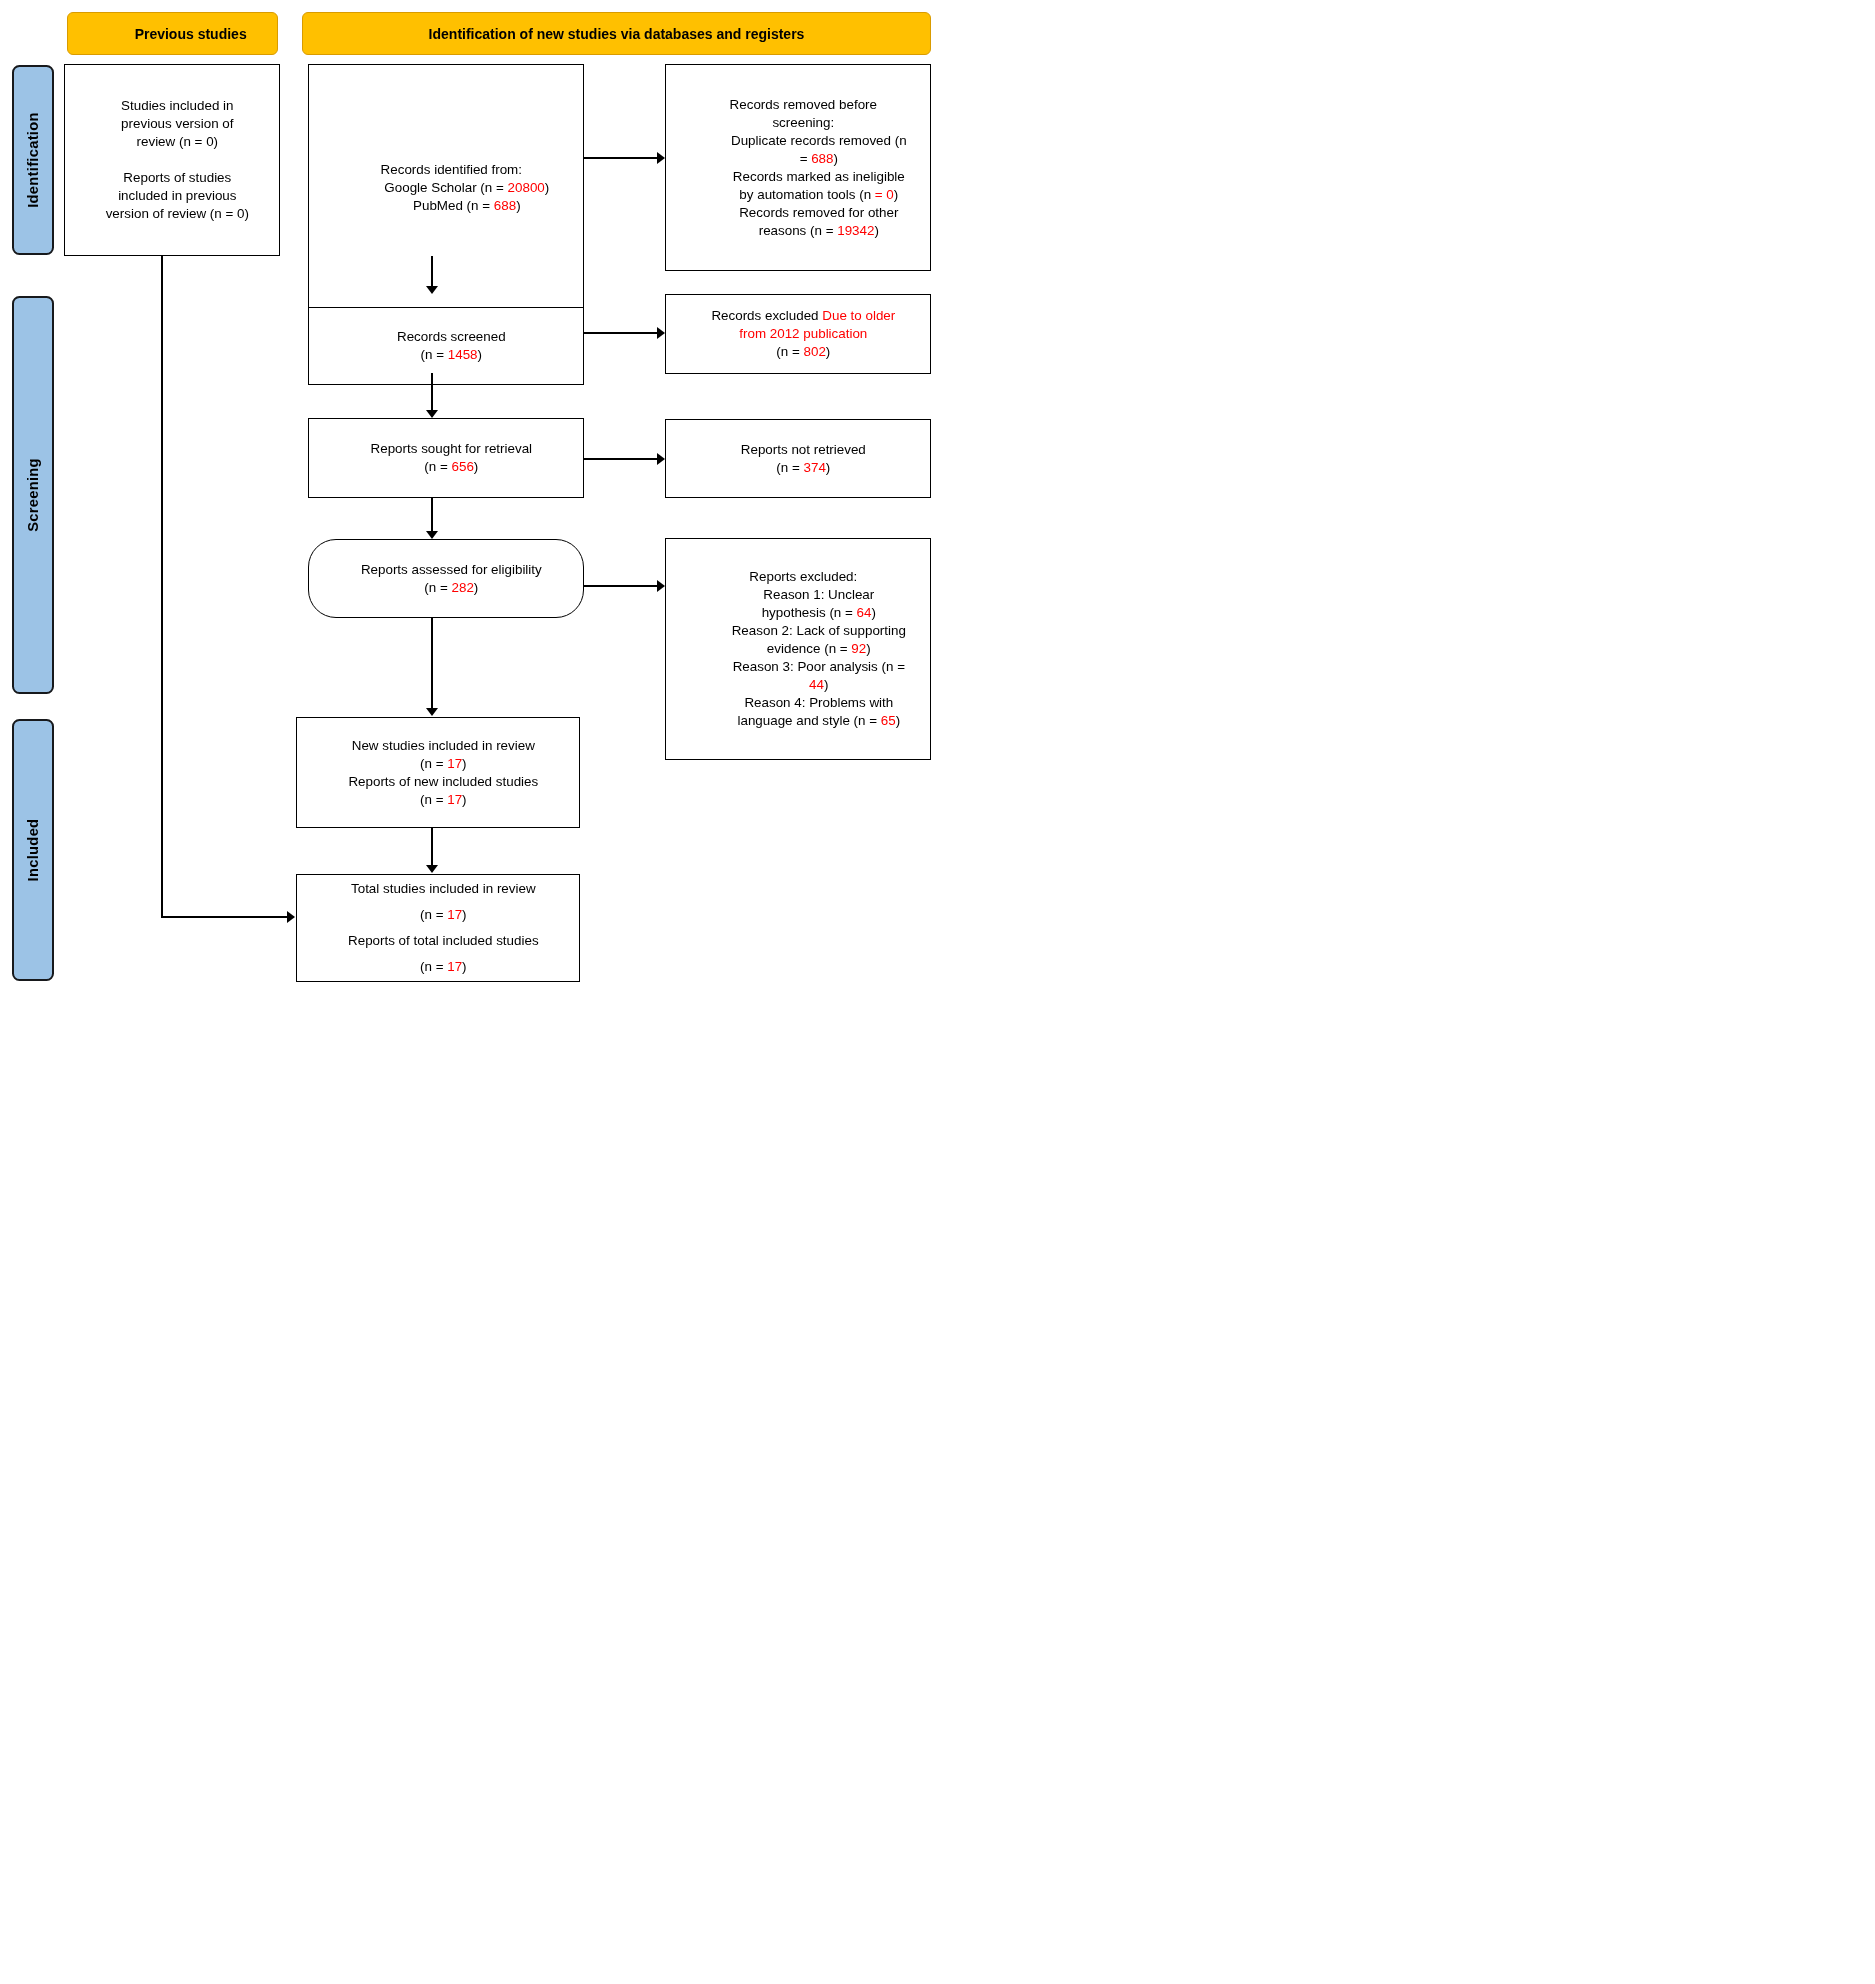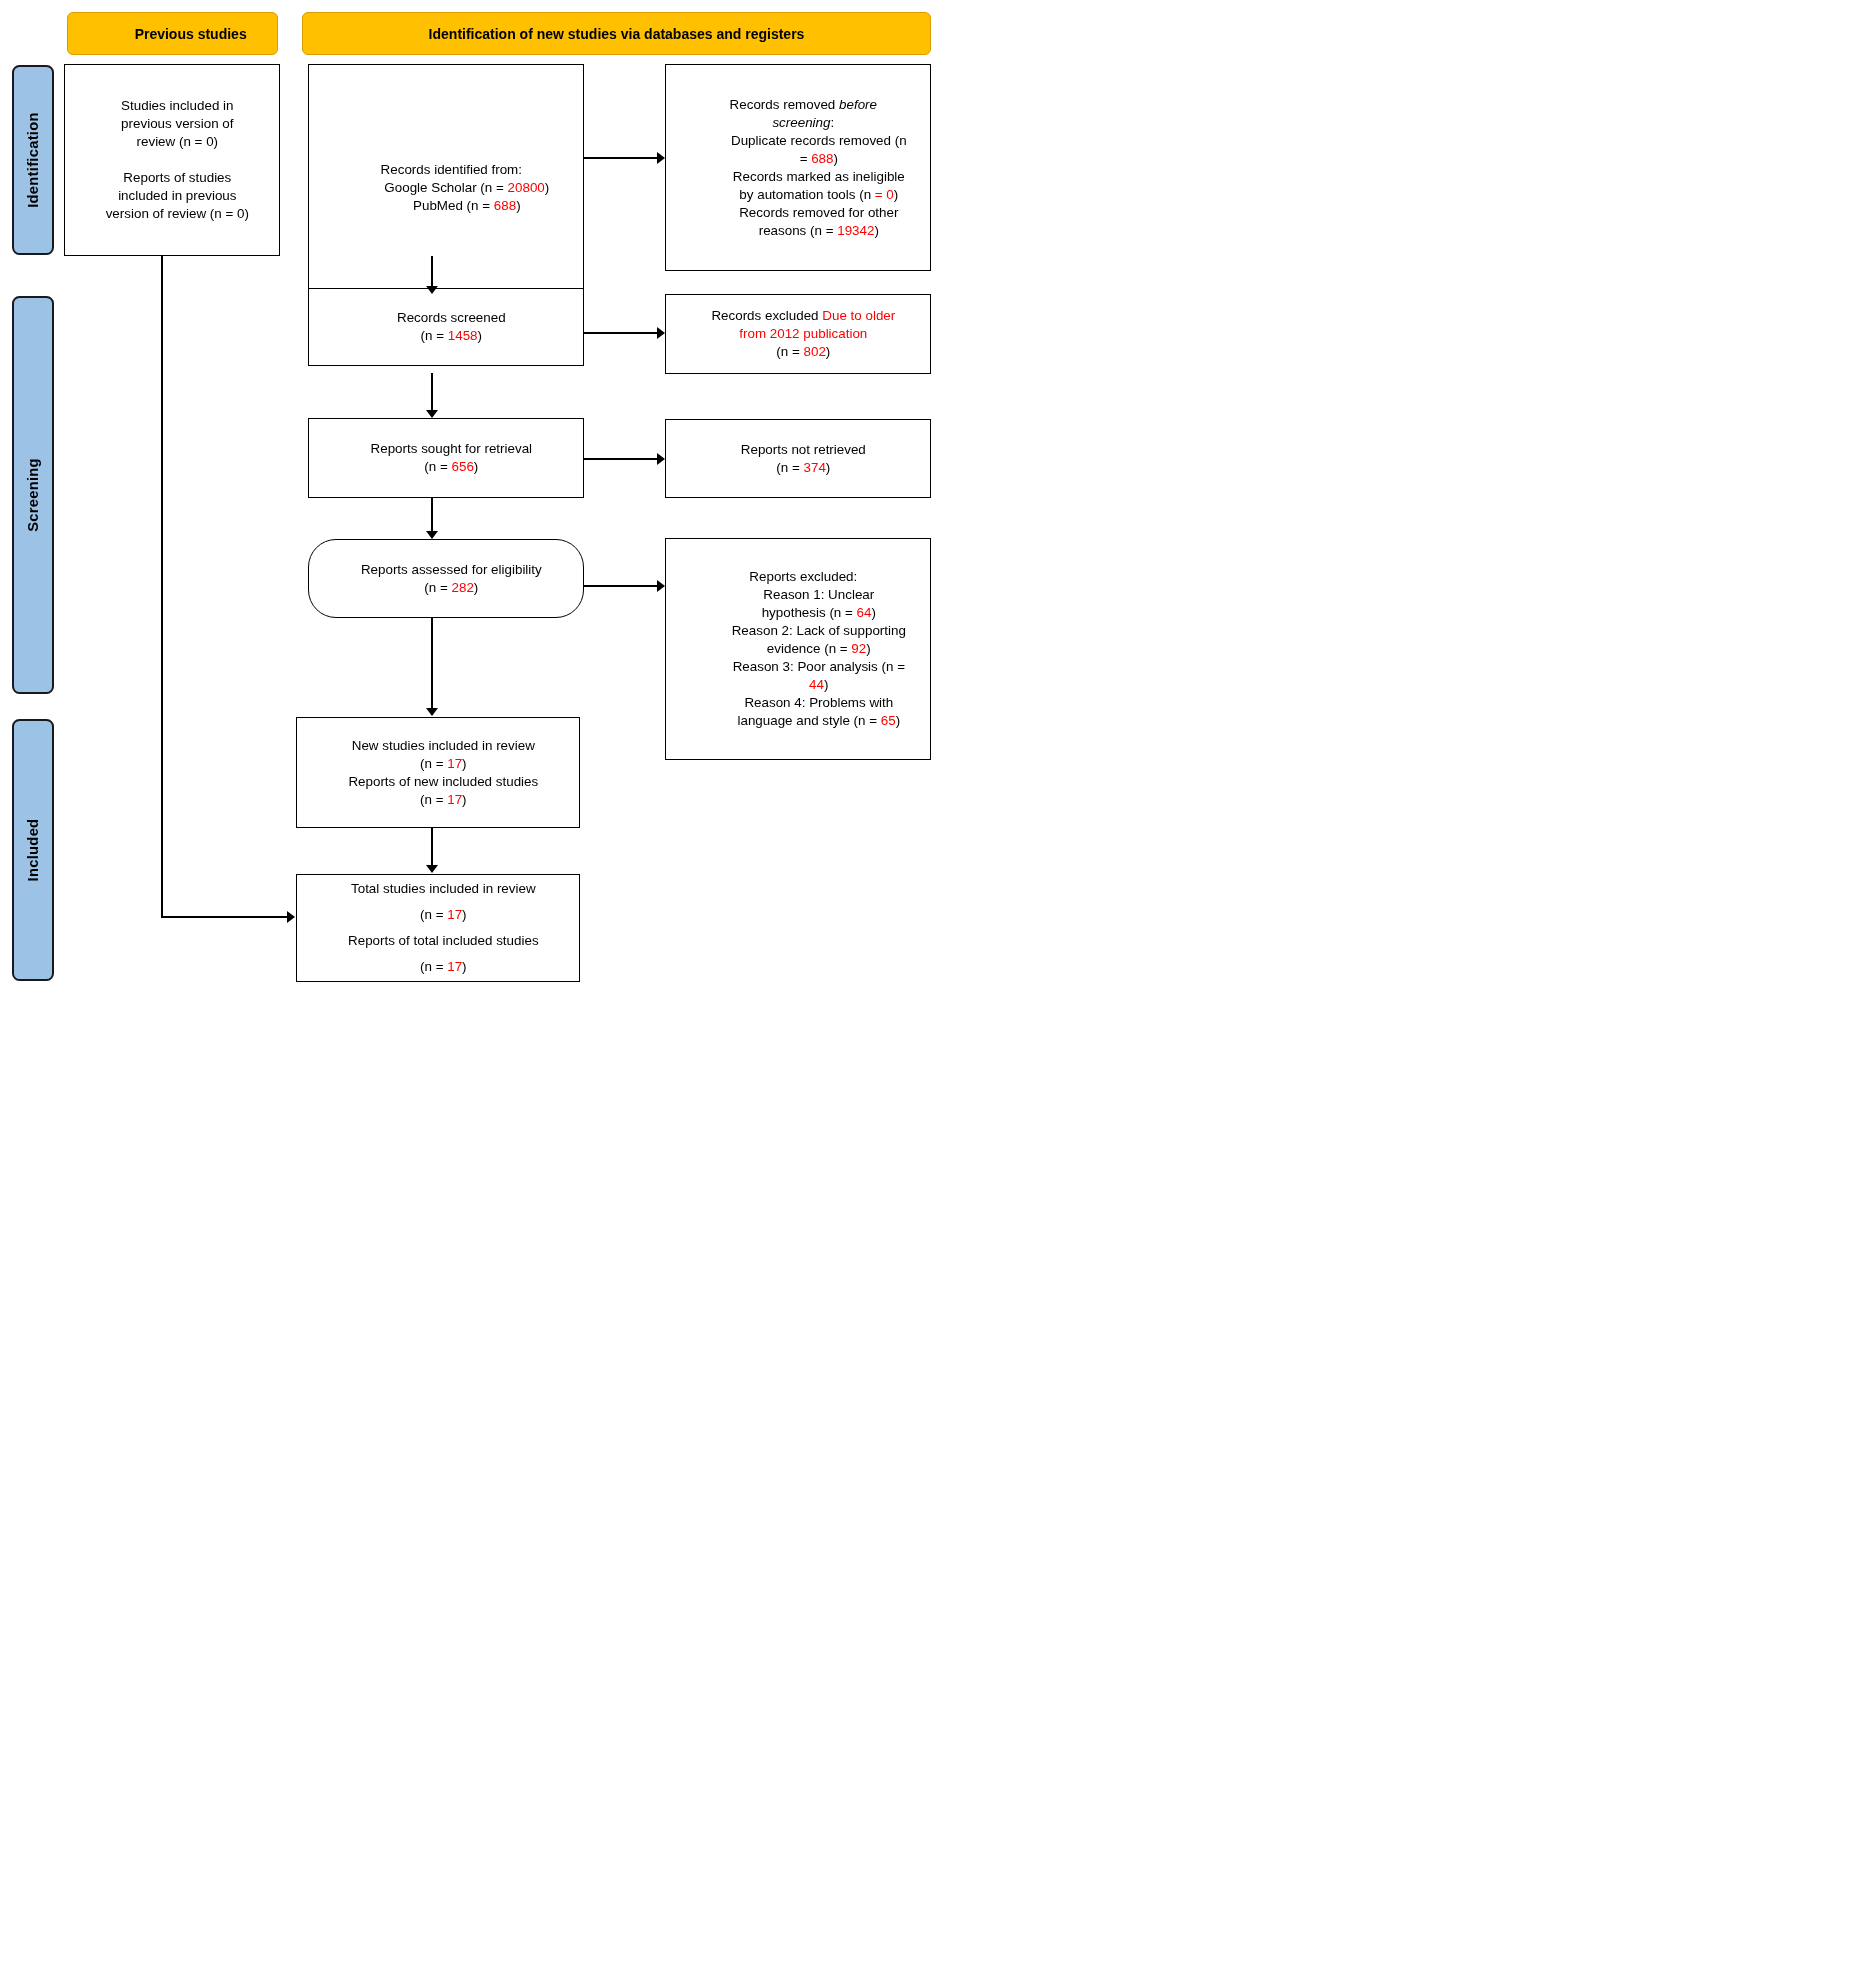--- a/index.html
+++ b/index.html
@@ -27,21 +27,21 @@
   
   .box {
     position:absolute; box-sizing:border-box;
     background:#fff; border:1.7px solid #000;
     display:flex; flex-direction:column; justify-content:center;
     font-size:13.4px; line-height:18px; padding:4px 9.4px 4px 20px;align-items:center;
   }
   .tline { min-height:18px; }
   .tline.ind { margin-left:31px; }
   .red { color:#FF0000; }
-  .it { font-style:italic; }
+  .it { }
   
   .vline, .hline, .tri-d, .tri-r { position:absolute; }
   .vline { width:2px; background:#000; }
   .hline { height:2px; background:#000; }
   .tri-d { width:0; height:0; border-left:6px solid transparent; border-right:6px solid transparent; border-top:8.7px solid #000; }
   .tri-r { width:0; height:0; border-top:6px solid transparent; border-bottom:6px solid transparent; border-left:8.7px solid #000; }
 </style>
 </head>
 <body>
 
@@ -80,21 +80,21 @@
       <div class="tline"><span>Records removed </span><span class="it">before</span></div>
       <div class="tline"><span class="it">screening</span><span>:</span></div>
       <div class="tline ind"><span>Duplicate records removed (n</span></div>
       <div class="tline ind"><span>= </span><span class="red">688</span><span>)</span></div>
       <div class="tline ind"><span>Records marked as ineligible</span></div>
       <div class="tline ind"><span>by automation tools (n </span><span class="red">= 0</span><span>)</span></div>
       <div class="tline ind"><span>Records removed for other</span></div>
       <div class="tline ind"><span>reasons (n = </span><span class="red">19342</span><span>)</span></div>
     </div>
 
-  <div class="box" style="left:308px; top:288px; width:276px; height:78px;">
+  <div class="box" style="left:308px; top:307px; width:276px; height:78px;">
       <div class="tline"><span>Records screened</span></div>
       <div class="tline"><span>(n = </span><span class="red">1458</span><span>)</span></div>
     </div>
 
   <div class="box" style="left:665px; top:294px; width:266px; height:80px;">
       <div class="tline"><span>Records excluded </span><span class="red">Due to older</span></div>
       <div class="tline"><span class="red">from 2012 publication</span></div>
       <div class="tline"><span>(n = </span><span class="red">802</span><span>)</span></div>
     </div>
 

